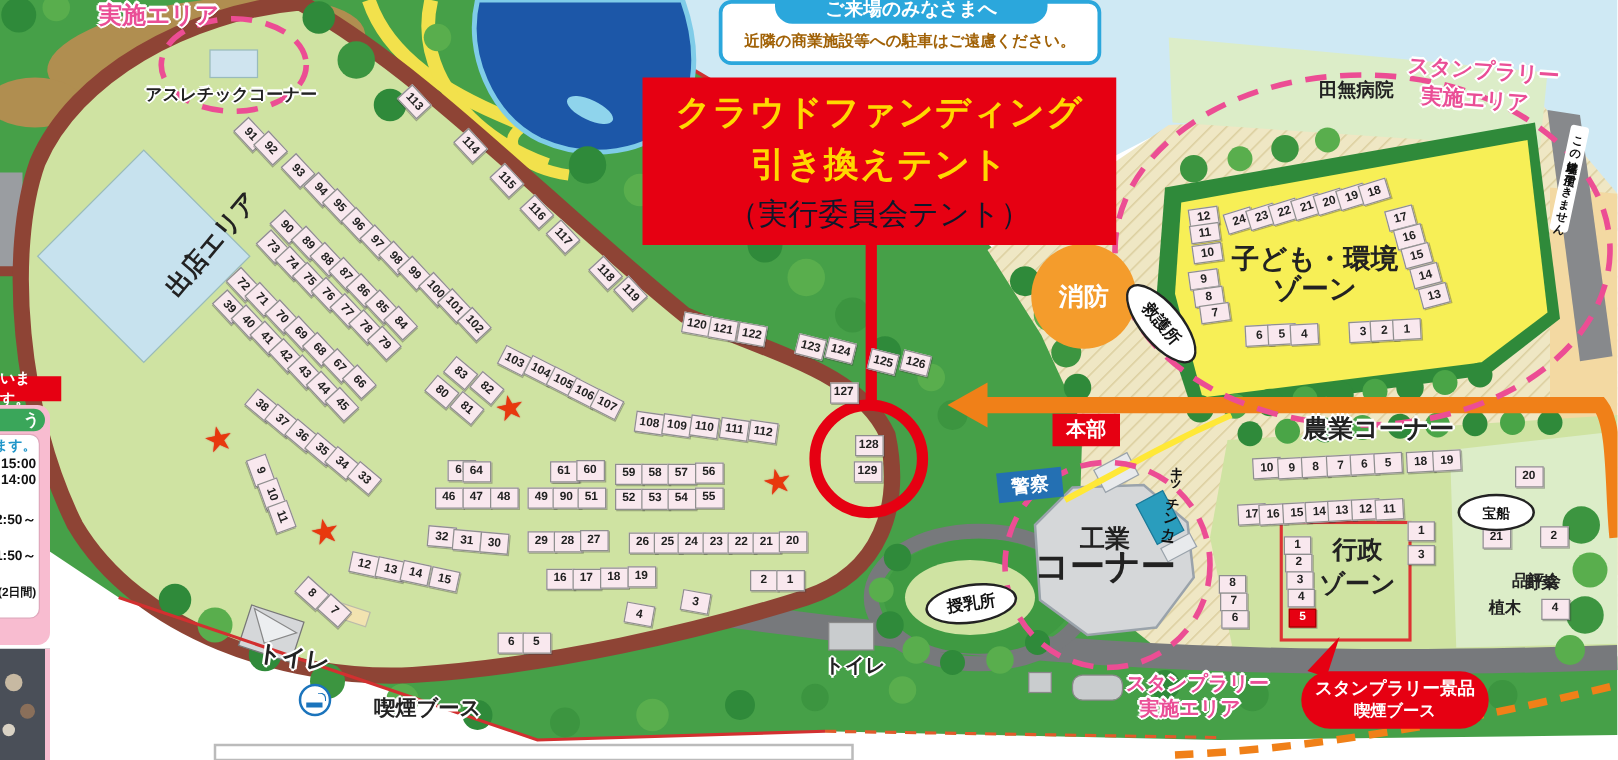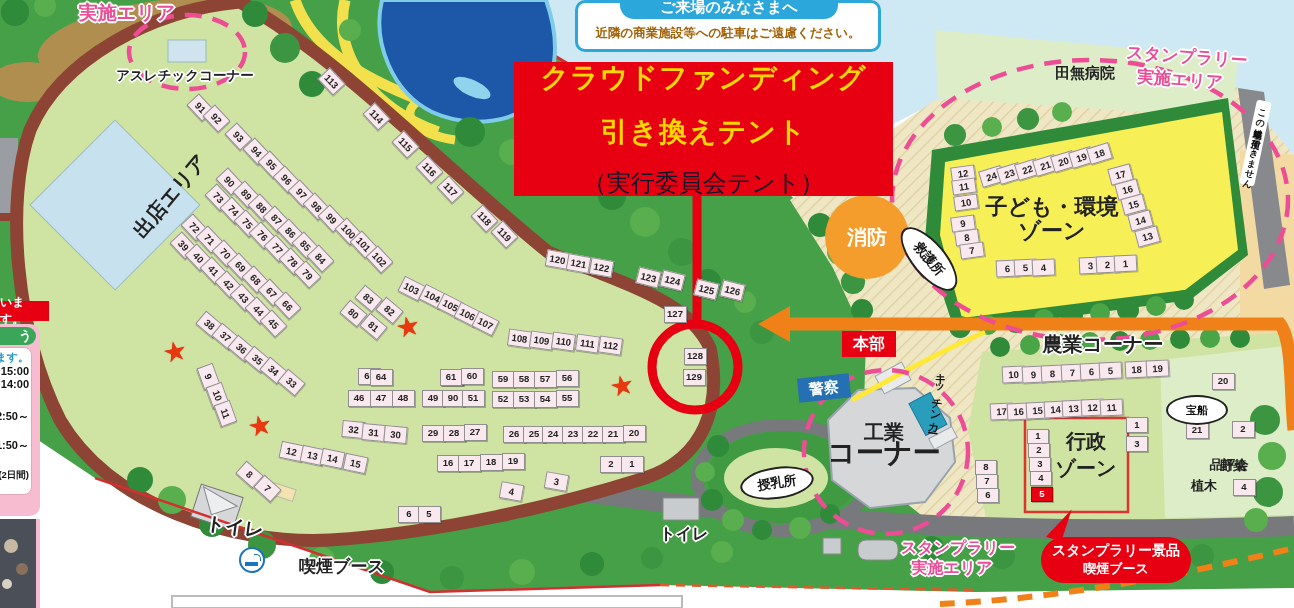--- a/index.html
+++ b/index.html
@@ -29,21 +29,21 @@
   
   #notice{position:absolute;left:575px;top:0;width:306px;height:52px;background:#fff;
           border:3px solid #2ba7dc;border-radius:10px;box-sizing:border-box;}
   #notice .pill{position:absolute;left:42px;top:-14px;width:218px;height:30px;background:#2ba7dc;
           border-radius:14px;color:#fff;font-weight:bold;font-size:15px;
           display:flex;align-items:flex-end;justify-content:center;padding-bottom:2px;box-sizing:border-box;}
   #notice .body{position:absolute;left:0;top:22px;width:100%;text-align:center;
           font-size:12.5px;color:#a16207;font-weight:bold;}
   
   #cf-banner{position:absolute;left:514px;top:62px;width:379px;height:134px;background:#e60012;
-          display:flex;flex-direction:column;align-items:center;justify-content:center;gap:16px;}
+          display:flex;flex-direction:column;align-items:center;justify-content:center;gap:4px;}
   #cf-banner .l1,#cf-banner .l2{color:#ffd800;font-weight:bold;font-size:28px;letter-spacing:1px;}
   #cf-banner .l3{color:#0f172a;font-weight:normal;font-size:24px;}
   
   #gift-bubble{position:absolute;left:1041px;top:537px;width:150px;height:46px;background:#e60012;
           border-radius:23px;display:flex;flex-direction:column;align-items:center;justify-content:center;
           color:#fff;font-weight:bold;}
   #gift-bubble .g1{font-size:14px;} #gift-bubble .g2{font-size:13px;}
   #gift-pointer{position:absolute;left:1044px;top:505px;width:0;height:0;
           border-left:7px solid transparent;border-right:16px solid #e60012;border-top:34px solid transparent;
           transform:rotate(18deg);}

